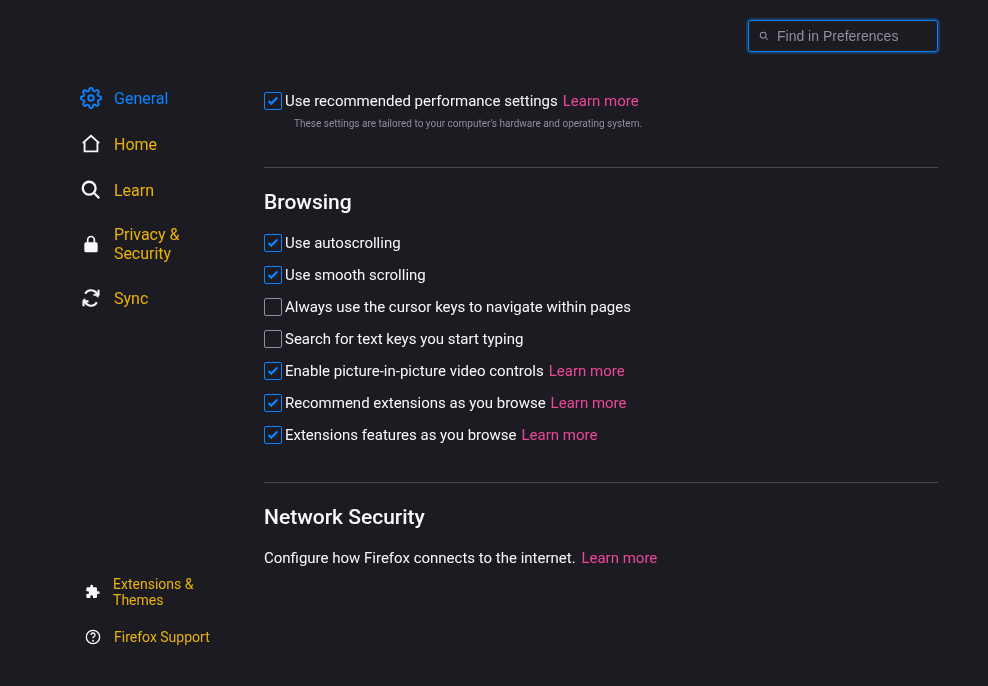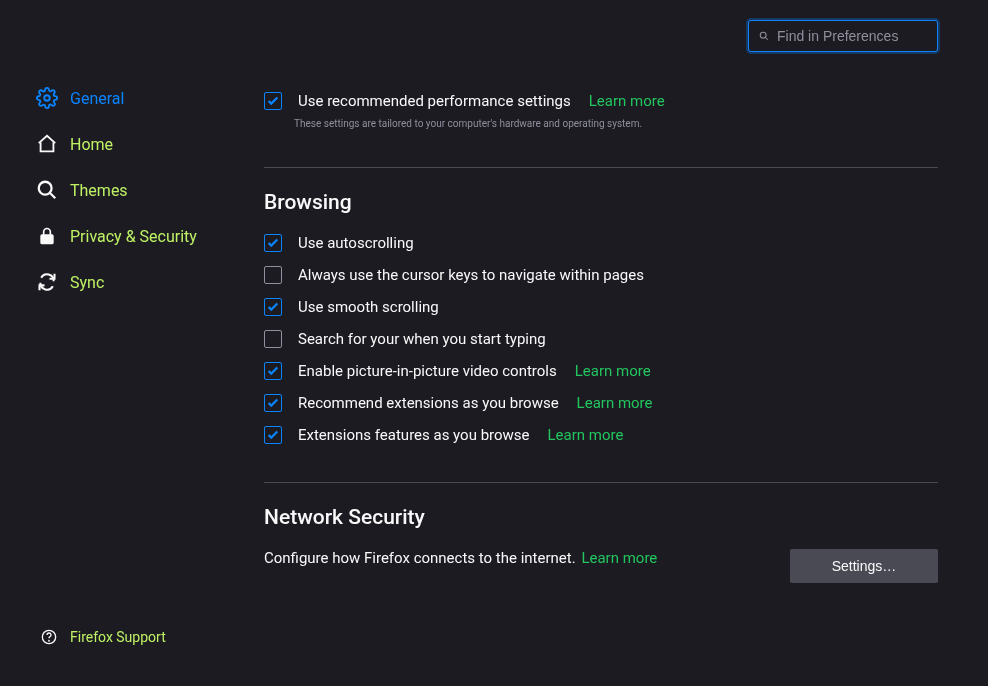--- a/index.html
+++ b/index.html
@@ -12,29 +12,30 @@
     height: 686px;
     overflow: hidden;
     position: relative;
   }
   .container { display: flex; height: 100%; }
   .sidebar {
     width: 240px;
     padding-top: 75px;
     display: flex;
     flex-direction: column;
+    padding-left: 44px;
   }
   .sidebar-item {
     display: flex;
     align-items: center;
     gap: 12px;
     padding: 12px 0 12px 36px;
     cursor: pointer;
     font-size: 16px;
-    color: #bef264;
+    color: #eab308;
   }
   .sidebar-item.active { color: #0a84ff; }
   .sidebar-icon {
     width: 22px;
     height: 22px;
     display: flex;
     align-items: center;
     justify-content: center;
   }
   .sidebar-footer {
@@ -74,35 +75,35 @@
     outline: none;
     color: #f9f9fa;
     font-size: 14px;
     width: 150px;
   }
   .search-input::placeholder { color: #8f8f9d; }
 
   .option-row {
     display: flex;
     align-items: center;
-    gap: 16px;
+    gap: 3px;
     margin-bottom: 14px;
   }
   .checkbox {
     width: 18px; height: 18px;
     border: 1px solid #8f8f9d;
     border-radius: 2px;
     display: flex; align-items: center; justify-content: center;
     flex-shrink: 0;
   }
   .checkbox.checked { border-color: #0a84ff; }
   .checkbox.checked svg { display: block; }
   .checkbox svg { display: none; }
   .option-label { color: #f9f9fa; }
-  .learn-link { color: #22c55e; cursor: pointer; margin-left: 2px; }
+  .learn-link { color: #ec4899; cursor: pointer; margin-left: 2px; }
   .subtext {
     color: #8f8f9d;
     font-size: 10px;
     margin-left: 30px;
     margin-top: -6px;
     margin-bottom: 20px;
   }
 
   hr.sep {
     border: none;
@@ -110,21 +111,21 @@
     margin: 38px 0 22px 0;
   }
   h2.section {
     font-size: 21px;
     font-weight: 500;
     margin-bottom: 20px;
     color: #f9f9fa;
   }
   .network-row {
     display: flex;
-    align-items: flex-start;
+    align-items: flex-end;
     justify-content: space-between;
     gap: 12px;
   }
   .network-text { color: #f9f9fa; }
   .settings-btn {
     background: #4a4a55;
     color: #f9f9fa;
     border: none;
     padding: 9px 24px;
     font-size: 14px;
@@ -156,21 +157,21 @@
       </span>
       <span>Home</span>
     </div>
     <div class="sidebar-item">
       <span class="sidebar-icon">
         <svg viewBox="0 0 24 24" width="22" height="22" fill="none" stroke="#f9f9fa" stroke-width="2.5">
             <circle cx="10" cy="10" r="7"></circle>
             <path d="M21 21l-6-6"></path>
           </svg>
       </span>
-      <span>Themes</span>
+      <span>Learn</span>
     </div>
     <div class="sidebar-item">
       <span class="sidebar-icon">
         <svg viewBox="0 0 24 24" width="20" height="20" fill="#f9f9fa">
             <path d="M12 2a5 5 0 0 0-5 5v3H6a2 2 0 0 0-2 2v8a2 2 0 0 0 2 2h12a2 2 0 0 0 2-2v-8a2 2 0 0 0-2-2h-1V7a5 5 0 0 0-5-5zm-3 5a3 3 0 1 1 6 0v3H9V7z"></path>
           </svg>
       </span>
       <span>Privacy &amp; Security</span>
     </div>
     <div class="sidebar-item">
@@ -179,20 +180,28 @@
             <path d="M21 2v6h-6"></path>
             <path d="M3 22v-6h6"></path>
             <path d="M20 11A8 8 0 0 0 5 7"></path>
             <path d="M4 13a8 8 0 0 0 15 4"></path>
           </svg>
       </span>
       <span>Sync</span>
     </div>
 
     <div class="sidebar-footer">
+      <div class="sidebar-item">
+        <span class="sidebar-icon">
+          <svg viewBox="0 0 24 24" width="16" height="16" fill="#f9f9fa">
+              <path d="M20 11h-2V7a2 2 0 0 0-2-2h-4V3a2 2 0 1 0-4 0v2H4a2 2 0 0 0-2 2v4h2a2 2 0 1 1 0 4H2v4a2 2 0 0 0 2 2h4v-2a2 2 0 1 1 4 0v2h4a2 2 0 0 0 2-2v-4h2a2 2 0 1 0 0-4z"></path>
+            </svg>
+        </span>
+        <span>Extensions &amp; Themes</span>
+      </div>
       <div class="sidebar-item">
         <span class="sidebar-icon">
           <svg viewBox="0 0 24 24" width="16" height="16" fill="none" stroke="#f9f9fa" stroke-width="2">
               <circle cx="12" cy="12" r="10"></circle>
               <path d="M9 9a3 3 0 1 1 4 2.8c-.7.4-1 1-1 1.7V14"></path>
               <circle cx="12" cy="17.5" r="0.5" fill="#f9f9fa"></circle>
             </svg>
         </span>
         <span>Firefox Support</span>
       </div>
@@ -226,34 +235,34 @@
 
     <div class="option-row">
       <span class="checkbox checked">
           <svg viewBox="0 0 16 16" width="14" height="14">
             <path d="M3 8l3 3 7-7" stroke="#0a84ff" stroke-width="2.5" fill="none"></path>
           </svg>
         </span>
       <span class="option-label">Use autoscrolling</span>
     </div>
     <div class="option-row">
+      <span class="checkbox checked">
+          <svg viewBox="0 0 16 16" width="14" height="14">
+            <path d="M3 8l3 3 7-7" stroke="#0a84ff" stroke-width="2.5" fill="none"></path>
+          </svg>
+        </span>
+      <span class="option-label">Use smooth scrolling</span>
+    </div>
+    <div class="option-row">
       <span class="checkbox"></span>
       <span class="option-label">Always use the cursor keys to navigate within pages</span>
     </div>
     <div class="option-row">
-      <span class="checkbox checked">
-          <svg viewBox="0 0 16 16" width="14" height="14">
-            <path d="M3 8l3 3 7-7" stroke="#0a84ff" stroke-width="2.5" fill="none"></path>
-          </svg>
-        </span>
-      <span class="option-label">Use smooth scrolling</span>
-    </div>
-    <div class="option-row">
       <span class="checkbox"></span>
-      <span class="option-label">Search for your when you start typing</span>
+      <span class="option-label">Search for text keys you start typing</span>
     </div>
     <div class="option-row">
       <span class="checkbox checked">
           <svg viewBox="0 0 16 16" width="14" height="14">
             <path d="M3 8l3 3 7-7" stroke="#0a84ff" stroke-width="2.5" fill="none"></path>
           </svg>
         </span>
       <span class="option-label">Enable picture-in-picture video controls</span>
       <span class="learn-link">Learn more</span>
     </div>
@@ -276,17 +285,16 @@
       <span class="learn-link">Learn more</span>
     </div>
 
     <hr class="sep">
     <h2 class="section">Network Security</h2>
     <div class="network-row">
       <div>
         <span class="network-text">Configure how Firefox connects to the internet.</span>
         <span class="learn-link">Learn more</span>
       </div>
-      <button class="settings-btn">Settings…</button>
     </div>
 
   </div>
 </div>
 
 </body></html>

